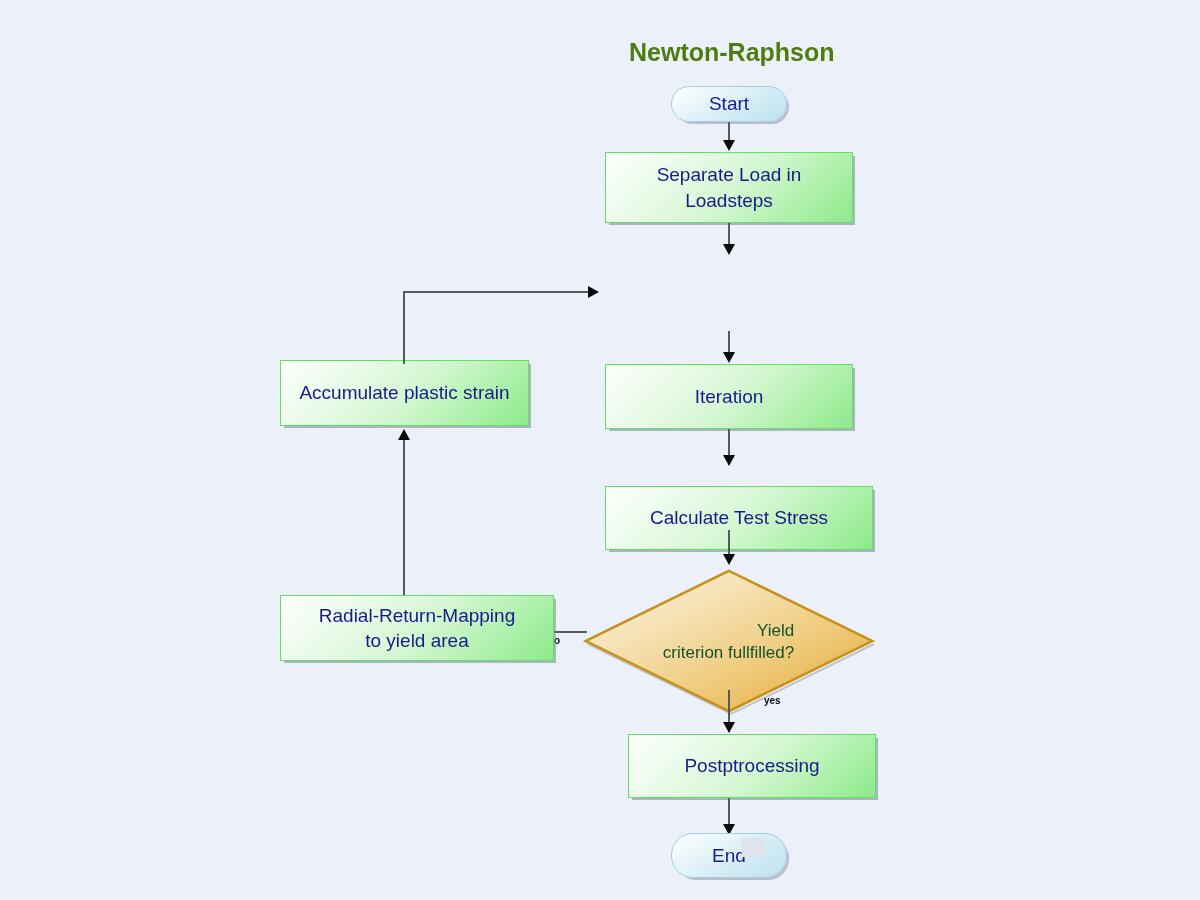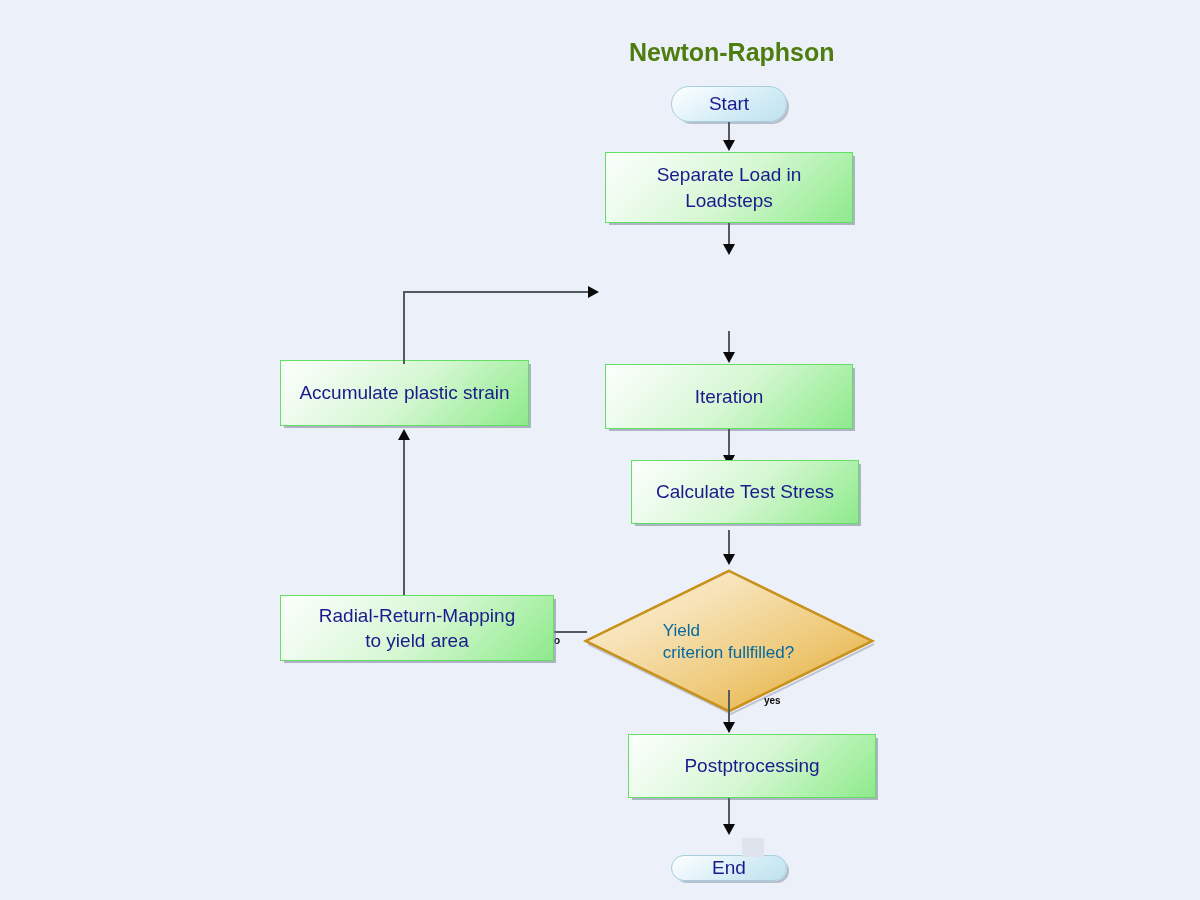--- a/index.html
+++ b/index.html
@@ -68,22 +68,22 @@
   .decision-shape {
     position: absolute;
     inset: 0;
   }
   .decision-label {
     position: absolute;
     inset: 0;
     display: flex;
     align-items: center;
     justify-content: center;
-    text-align: left;
-    color: #0369a1;
+    text-align: right;
+    color: #14532d;
     font-size: 17px;
     line-height: 1.32;
     white-space: pre-line;
     pointer-events: none;
   }
 
   
   .conn {
     position: absolute;
     background: #555a60;
@@ -157,21 +157,21 @@
   <div class="conn conn-v" style="left:728px; top:331px; height:28px;"></div>
   <div class="arrowhead arrow-down" style="left:723px; top:352px;"></div>
 
   <div class="node process" style="left:605px; top:364px; width:248px; height:65px;">
     <span>Iteration</span>
   </div>
 
   <div class="conn conn-v" style="left:728px; top:429px; height:32px;"></div>
   <div class="arrowhead arrow-down" style="left:723px; top:455px;"></div>
 
-  <div class="node process" style="left:605px; top:460px; width:228px; height:64px;margin-left:26px;">
+  <div class="node process" style="left:605px; top:486px; width:268px; height:64px;">
     <span>Calculate Test Stress</span>
   </div>
 
   <div class="conn conn-v" style="left:728px; top:530px; height:32px;"></div>
   <div class="arrowhead arrow-down" style="left:723px; top:554px;"></div>
 
   <div class="decision-wrap" style="left:580px; top:566px; width:297px; height:152px;">
     <svg class="decision-shape" viewBox="0 0 297 152" preserveAspectRatio="none">
       <defs>
         <linearGradient id="diamondGrad" x1="0" y1="0" x2="1" y2="1">
@@ -193,21 +193,21 @@
   <div class="arrowhead arrow-down" style="left:723px; top:722px;"></div>
   <div class="edge-label" style="left:736px; top:695px;margin-left:28px;">yes</div>
 
   <div class="node process" style="left:628px; top:734px; width:248px; height:64px;">
     <span>Postptrocessing</span>
   </div>
 
   <div class="conn conn-v" style="left:728px; top:798px; height:34px;"></div>
   <div class="arrowhead arrow-down" style="left:723px; top:824px;"></div>
 
-  <div class="node terminator" style="left:671px; top:855px; width:116px; height:26px;">
+  <div class="node terminator" style="left:671px; top:833px; width:116px; height:45px;">
     <span>End</span>
   </div>
 
   <div class="artifact" style="left:742px; top:838px; width:22px; height:19px;"></div>
 
   <div class="conn conn-h" style="left:537px; top:631px; width:50px;"></div>
   <div class="arrowhead arrow-left" style="left:529px; top:626px;"></div>
   <div class="edge-label" style="left:548px; top:635px;">no</div>
 
   <div class="node process" style="left:280px; top:595px; width:274px; height:66px;">

